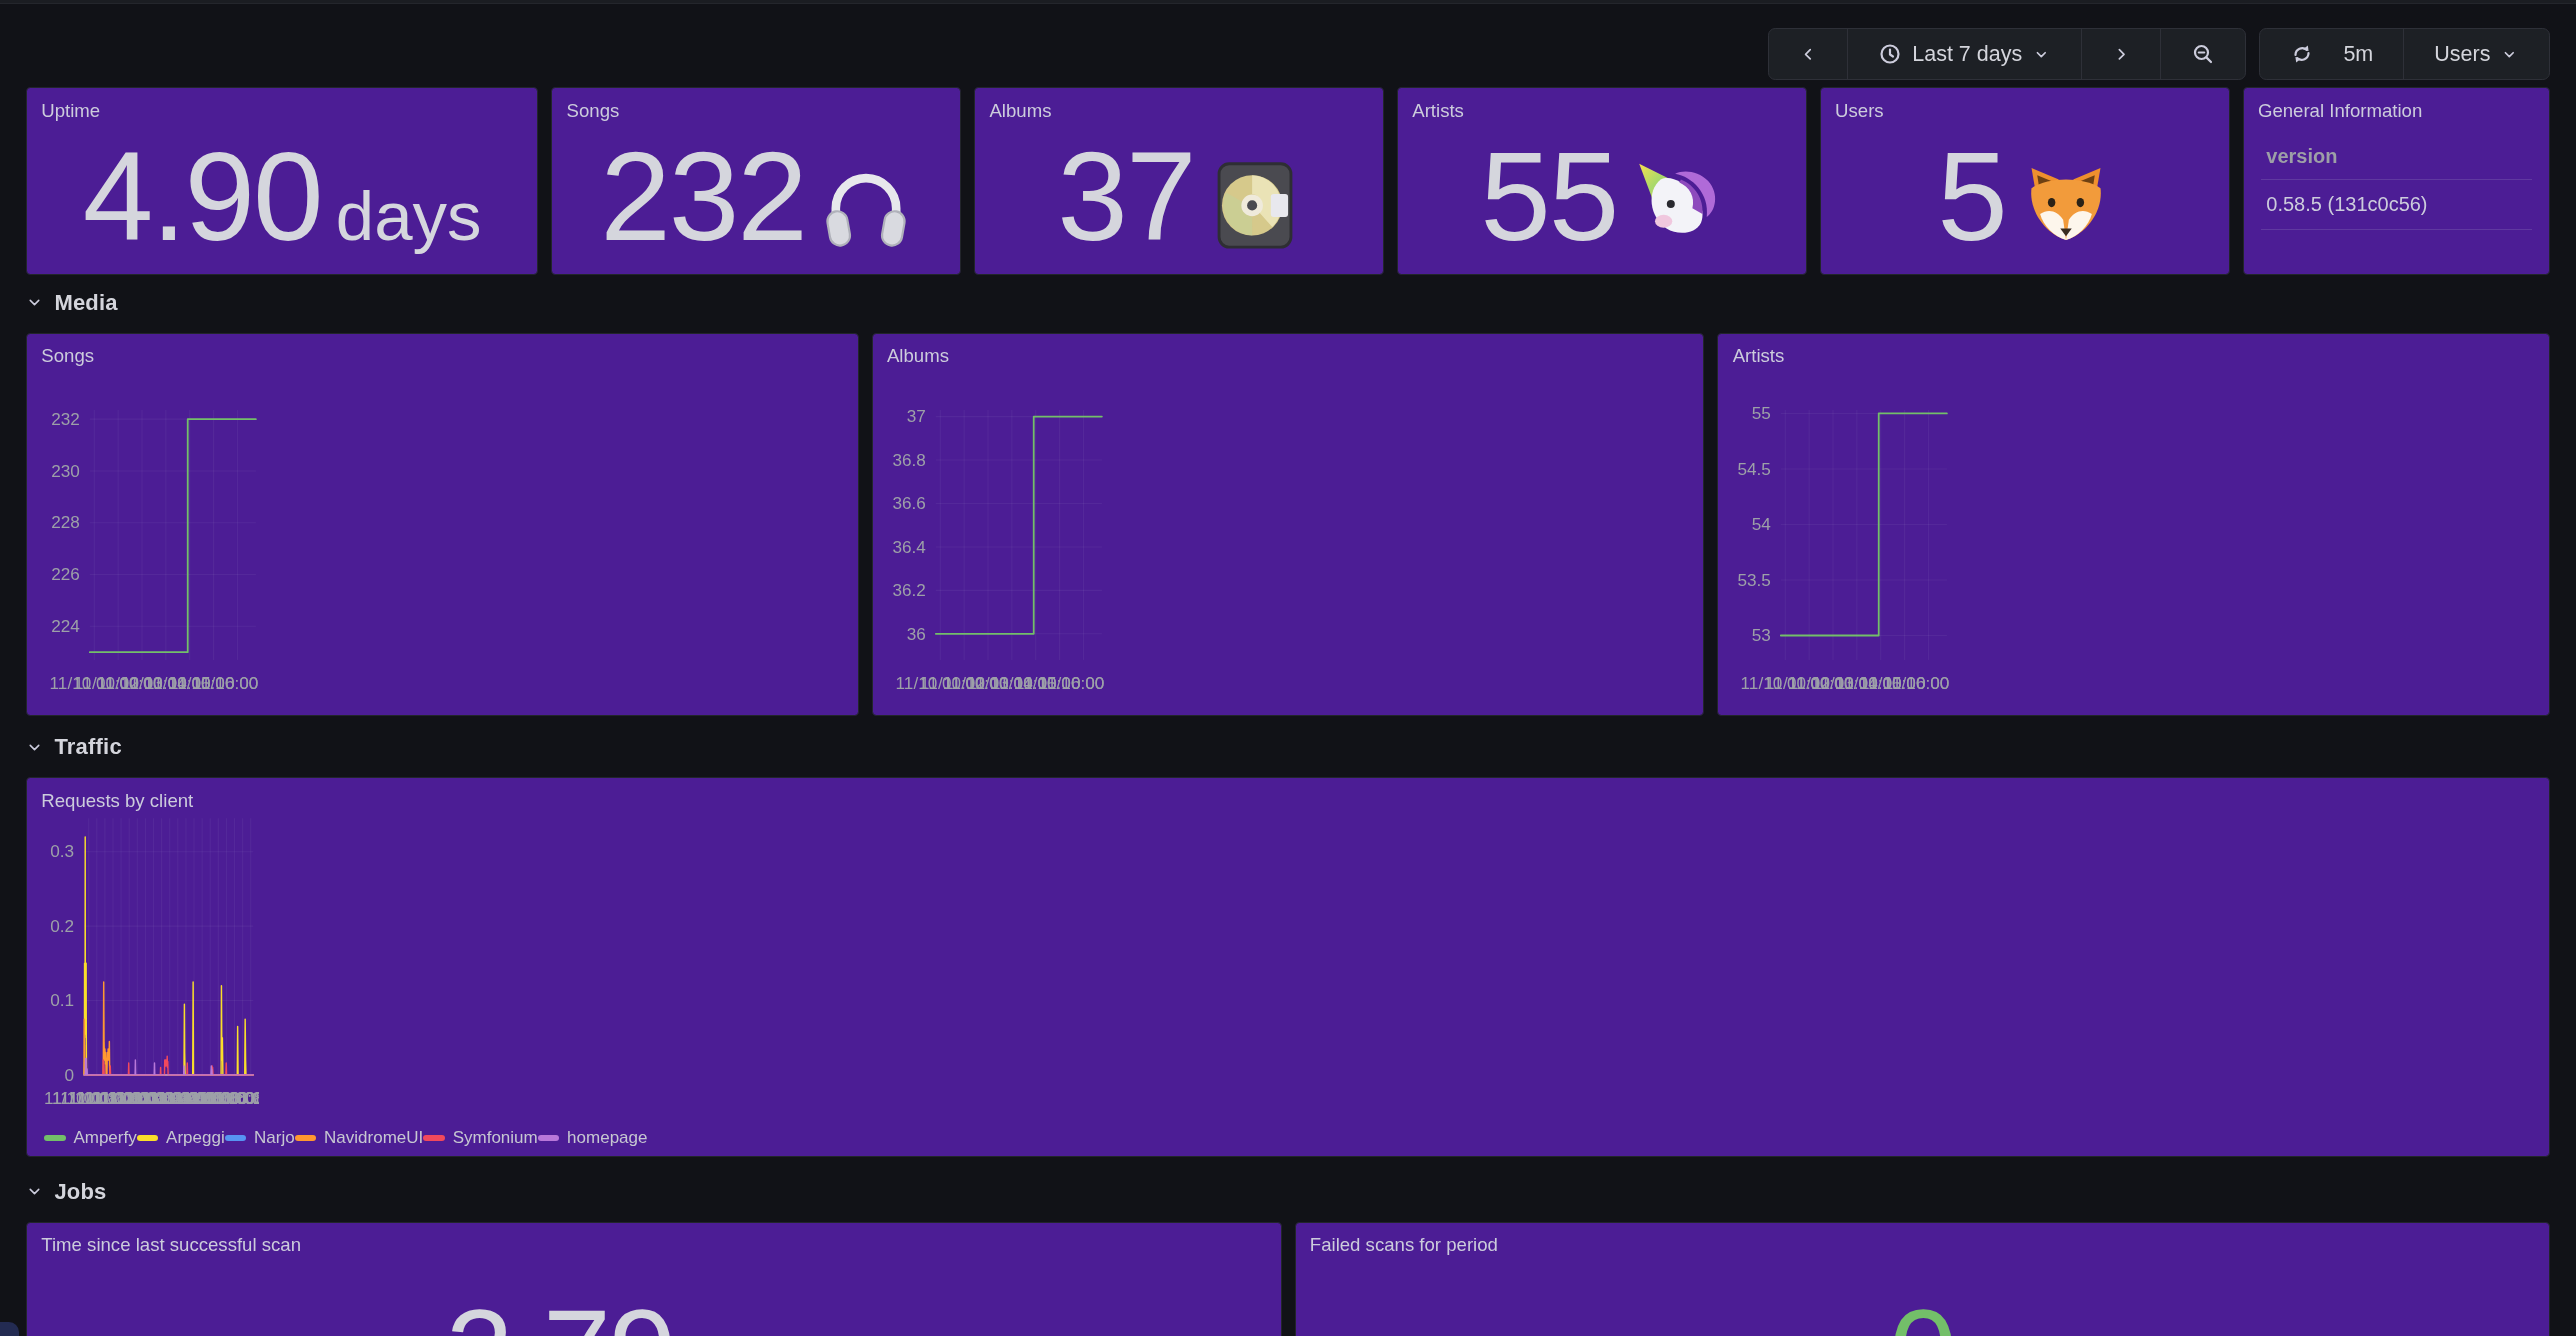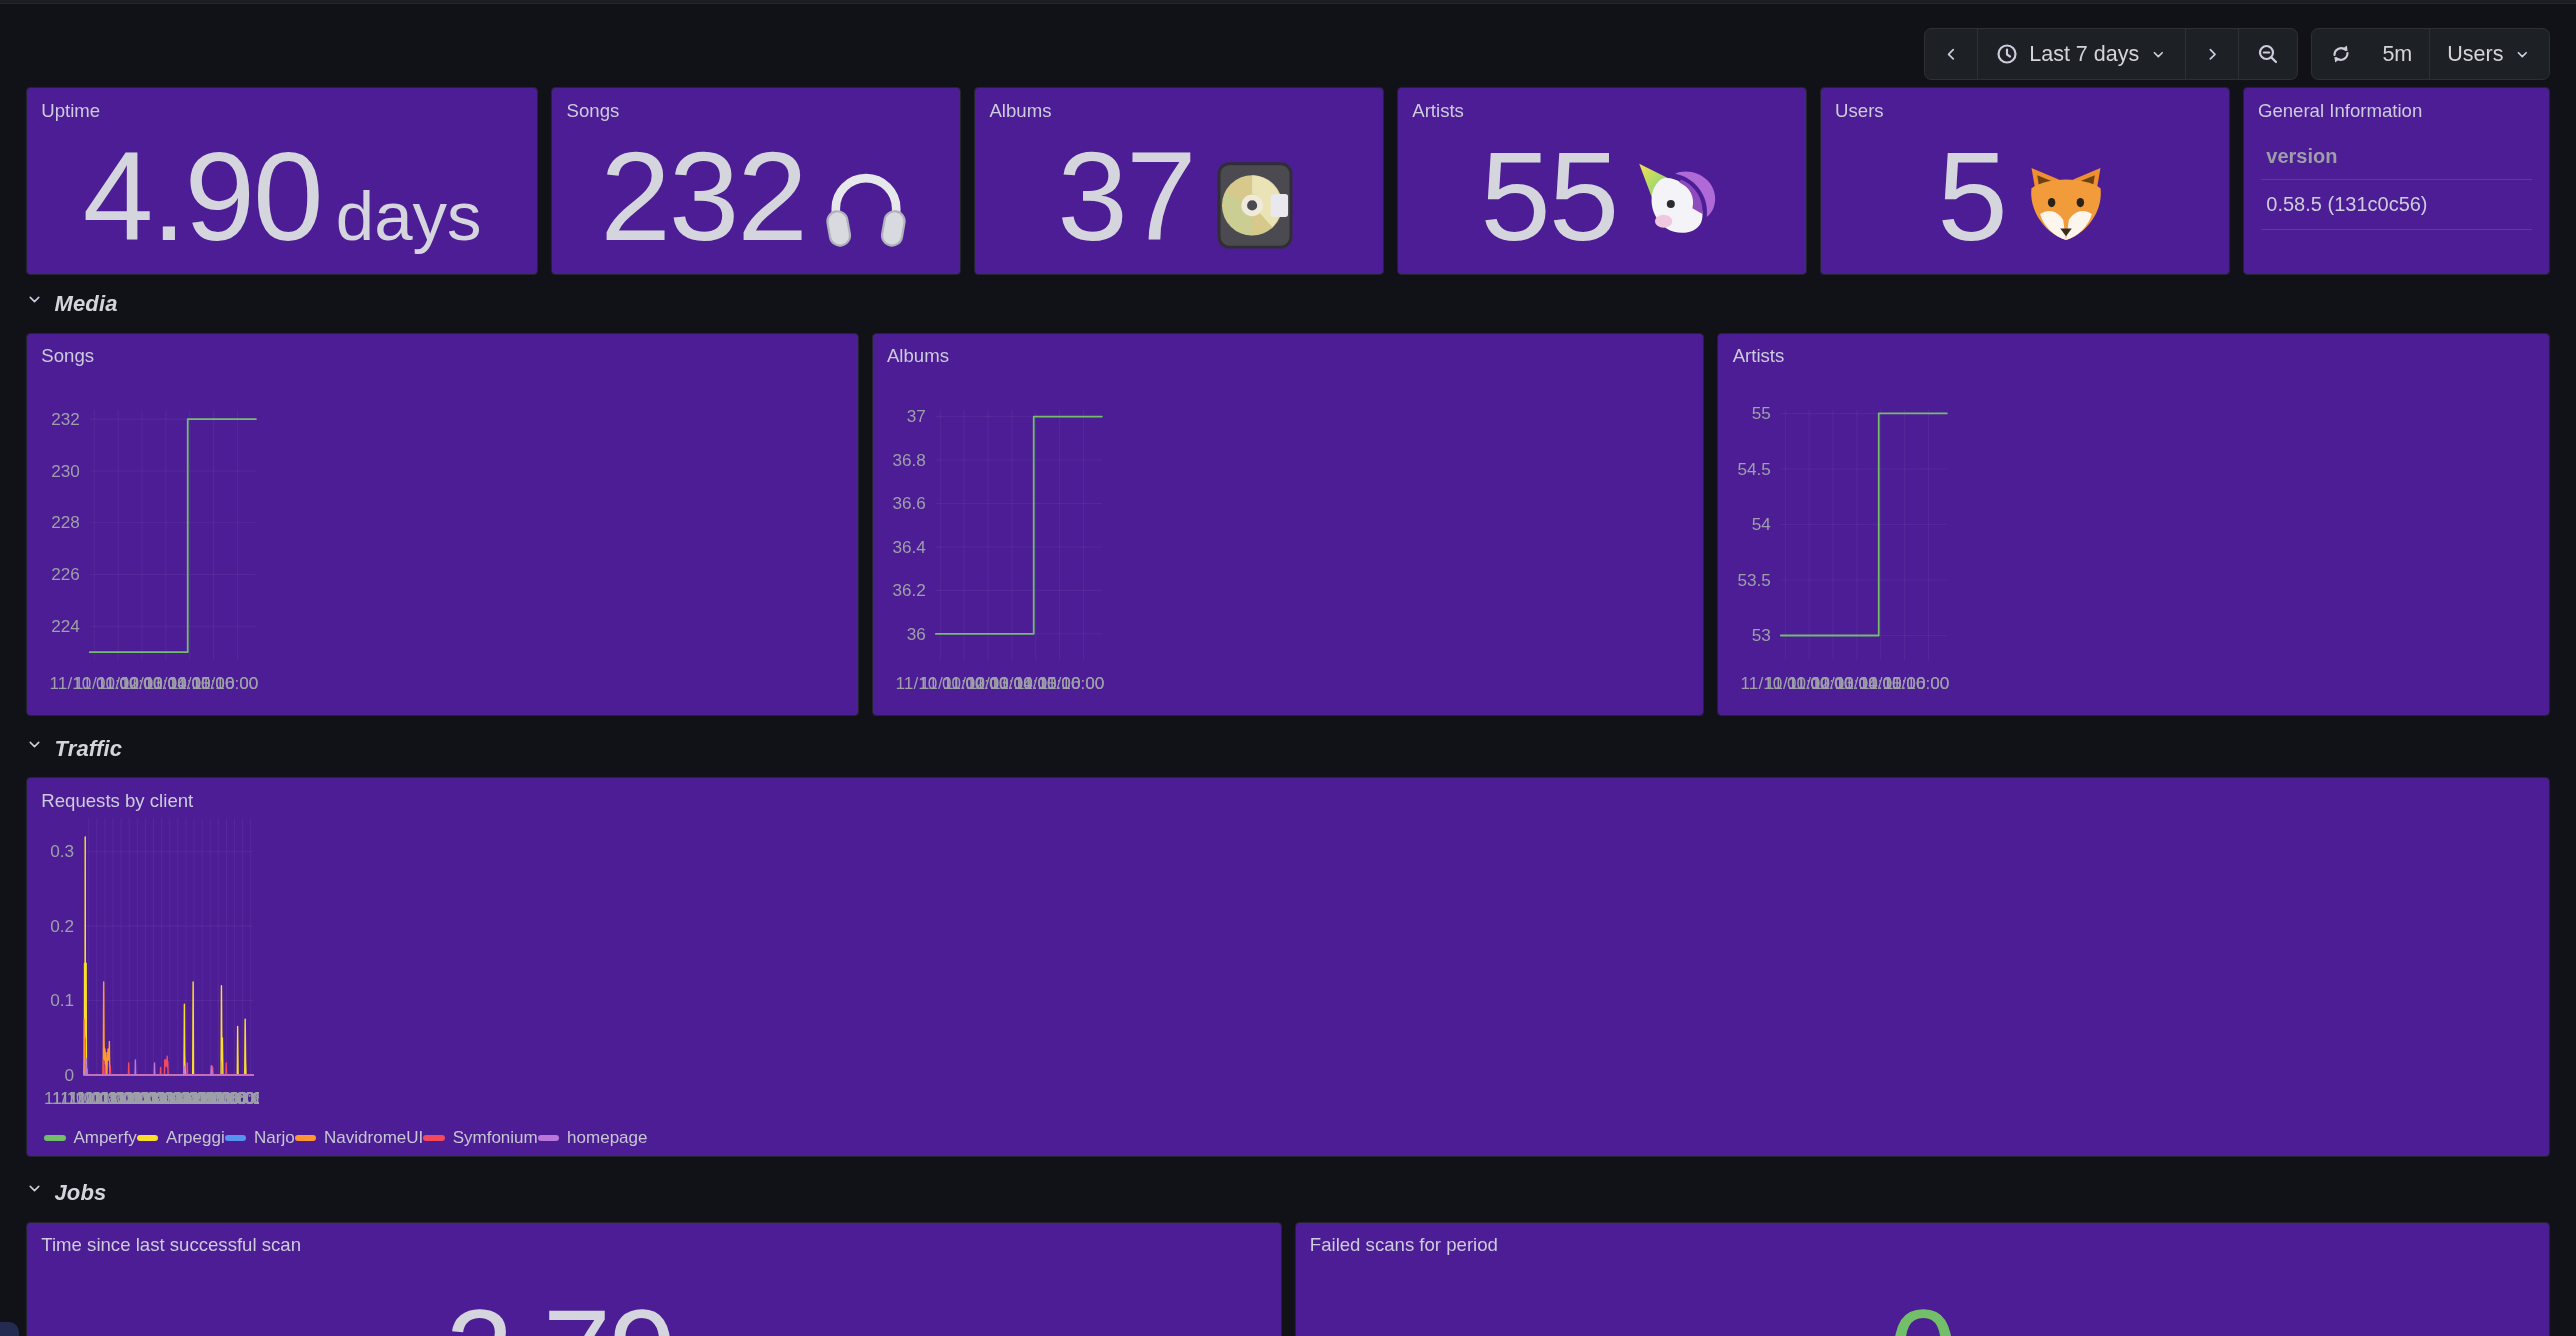--- a/index.html
+++ b/index.html
@@ -8,37 +8,37 @@
     background: #111217;
     color: #ccccdc;
     font-family: "Liberation Sans", sans-serif;
   }
   .top-strip { height: 4.3px; background: #1b1d22; border-bottom: 1.4px solid #24262c; }
   .page { padding: 0 26px; }
 
   
   .toolbar { display: flex; justify-content: flex-end; align-items: center; gap: 13px; margin-top: 24px; height: 52px; }
   .btn-group { display: flex; align-items: stretch; height: 52px; background: #1d2025; border: 1.4px solid #2e3038; border-radius: 7.2px; overflow: hidden; }
-  .seg { display: flex; align-items: center; gap: 10px; padding: 0 17px; font-size: 21.5px; font-weight: 500; color: #d4d5dc; background: transparent; border: none; cursor: pointer; font-family: inherit; }
+  .seg { display: flex; align-items: center; gap: 10px; padding: 0 30px; font-size: 21.5px; font-weight: 500; color: #d4d5dc; background: transparent; border: none; cursor: pointer; font-family: inherit; }
   .seg + .seg { border-left: 1.4px solid #2e3038; }
   .seg svg { width: 24px; height: 24px; }
   .seg .chev { width: 18.6px; height: 18.6px; }
   .icon-stroke { stroke: #ccccdc; stroke-width: 2.2; fill: none; stroke-linecap: round; stroke-linejoin: round; }
 
   
   .stats-row { display: grid; grid-template-columns: 5fr 4fr 4fr 4fr 4fr 3fr; gap: 13px; height: 188px; margin-top: 7.2px; }
   .media-row { display: grid; grid-template-columns: 1fr 1fr 1fr; gap: 13px; height: 383px; margin-top: 18.6px; }
   .traffic-row { height: 380px; margin-top: 18.6px; }
   .jobs-row { display: grid; grid-template-columns: 1fr 1fr; gap: 13px; height: 286px; margin-top: 18.6px; }
 
   .panel { position: relative; background: #4c1d95; border: 1.4px solid #22252b; border-radius: 4.3px; }
   .p-title { font-size: 18.6px; font-weight: 500; color: #ccccdc; padding: 11.4px 0 0 14.3px; white-space: nowrap; }
 
   
-  .section { display: flex; align-items: flex-start; gap: 11.4px; height: 23px; cursor: pointer; font-style: italic; }
+  .section { display: flex; align-items: center; gap: 11.4px; height: 23px; cursor: pointer; }
   .section svg { width: 17px; height: 17px; }
   .section .sec-label { font-size: 22px; font-weight: 700; color: #d4d5dc; letter-spacing: 0.2px; }
 
   
   .stat-body { position: absolute; left: 0; right: 0; top: 30px; bottom: 0; display: flex; align-items: center; justify-content: center; }
   .stat-line { display: flex; align-items: baseline; }
   .stat-num { font-size: 127px; font-weight: 500; color: #d5d6dd; line-height: 1; letter-spacing: -2.1px; }
   .stat-unit { font-size: 69px; font-weight: 500; color: #d5d6dd; margin-left: 14.3px; }
   .emoji { height: 92px; width: 92px; margin-left: 14.3px; transform: translateY(11.4px); }
 

